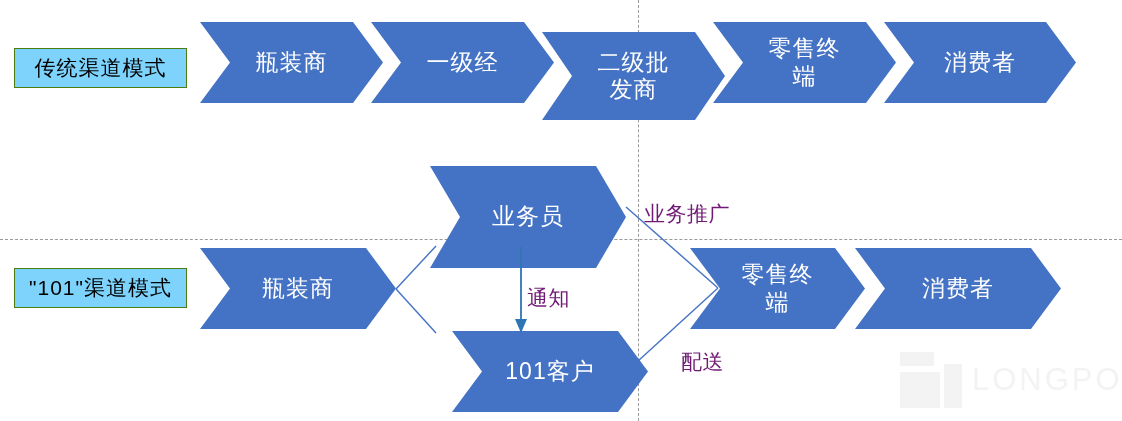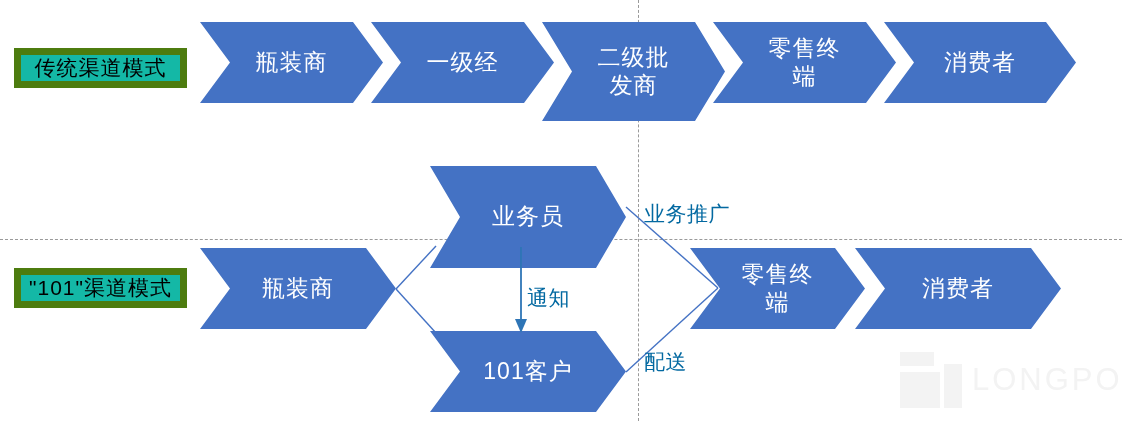--- a/index.html
+++ b/index.html
@@ -34,33 +34,33 @@
     box-sizing:border-box;
     padding:0 6px;
     -webkit-clip-path:polygon(0 0, calc(100% - 30px) 0, 100% 50%, calc(100% - 30px) 100%, 0 100%, 30px 50%);
     clip-path:polygon(0 0, calc(100% - 30px) 0, 100% 50%, calc(100% - 30px) 100%, 0 100%, 30px 50%);
   }
   .chev span{display:block;}
 
   
   .tagbox{
     position:absolute;
-    background:#14b8a6;
-    border:7px solid #4d7c0f;
+    background:#7dd3fc;
+    border:1px solid #4d7c0f;
     color:#000000;
     font-size:21px;
     display:flex;align-items:center;justify-content:center;
     box-sizing:border-box;
     letter-spacing:1px;
   }
 
   
   .note{
     position:absolute;
-    color:#0369a1;
+    color:#701a75;
     font-size:21px;
     white-space:nowrap;
     letter-spacing:0.5px;
   }
 
   
   #wires{position:absolute;left:0;top:0;width:1122px;height:421px;pointer-events:none;}
 
   
   .wm{position:absolute;display:flex;align-items:center;gap:10px;opacity:1;}
@@ -88,21 +88,21 @@
   <div class="chev" style="left:200px;top:22px;width:183px;height:81px;">
     <span>瓶装商</span>
   </div>
 
   <div class="chev" style="left:371px;top:22px;width:183px;height:81px;">
     <div>
       <span>一级经</span>
     </div>
   </div>
 
-  <div class="chev" style="left:542px;top:22px;width:183px;height:99px;">
+  <div class="chev" style="left:542px;top:32px;width:183px;height:88px;">
     <div>
       <span>二级批</span>
       <span>发商</span>
     </div>
   </div>
 
   <div class="chev" style="left:713px;top:22px;width:183px;height:81px;">
     <div>
       <span>零售终</span>
       <span>端</span>
@@ -118,21 +118,21 @@
   </div>
 
   <div class="chev" style="left:200px;top:248px;width:196px;height:81px;">
     <span>瓶装商</span>
   </div>
 
   <div class="chev" style="left:430px;top:166px;width:196px;height:102px;">
     <span>业务员</span>
   </div>
 
-  <div class="chev" style="left:430px;top:331px;width:196px;height:81px;">
+  <div class="chev" style="left:452px;top:331px;width:196px;height:81px;">
     <span>101客户</span>
   </div>
 
   <div class="chev" style="left:690px;top:248px;width:175px;height:81px;">
     <div>
       <span>零售终</span>
       <span>端</span>
     </div>
   </div>
 
@@ -155,21 +155,21 @@
   </svg>
 
   <div class="note" style="left:644px;top:200px;">
     <span>业务推广</span>
   </div>
 
   <div class="note" style="left:527px;top:284px;">
     <span>通知</span>
   </div>
 
-  <div class="note" style="left:644px;top:348px;">
+  <div class="note" style="left:681px;top:348px;">
     <span>配送</span>
   </div>
 
   <div class="wm" style="left:900px;top:352px;">
     <div class="wm-mark">
       <i class="wm-b1"></i>
         <i class="wm-b2"></i>
         <i class="wm-b3"></i>
     </div>
     <div class="wm-text">LONGPORT</div>

